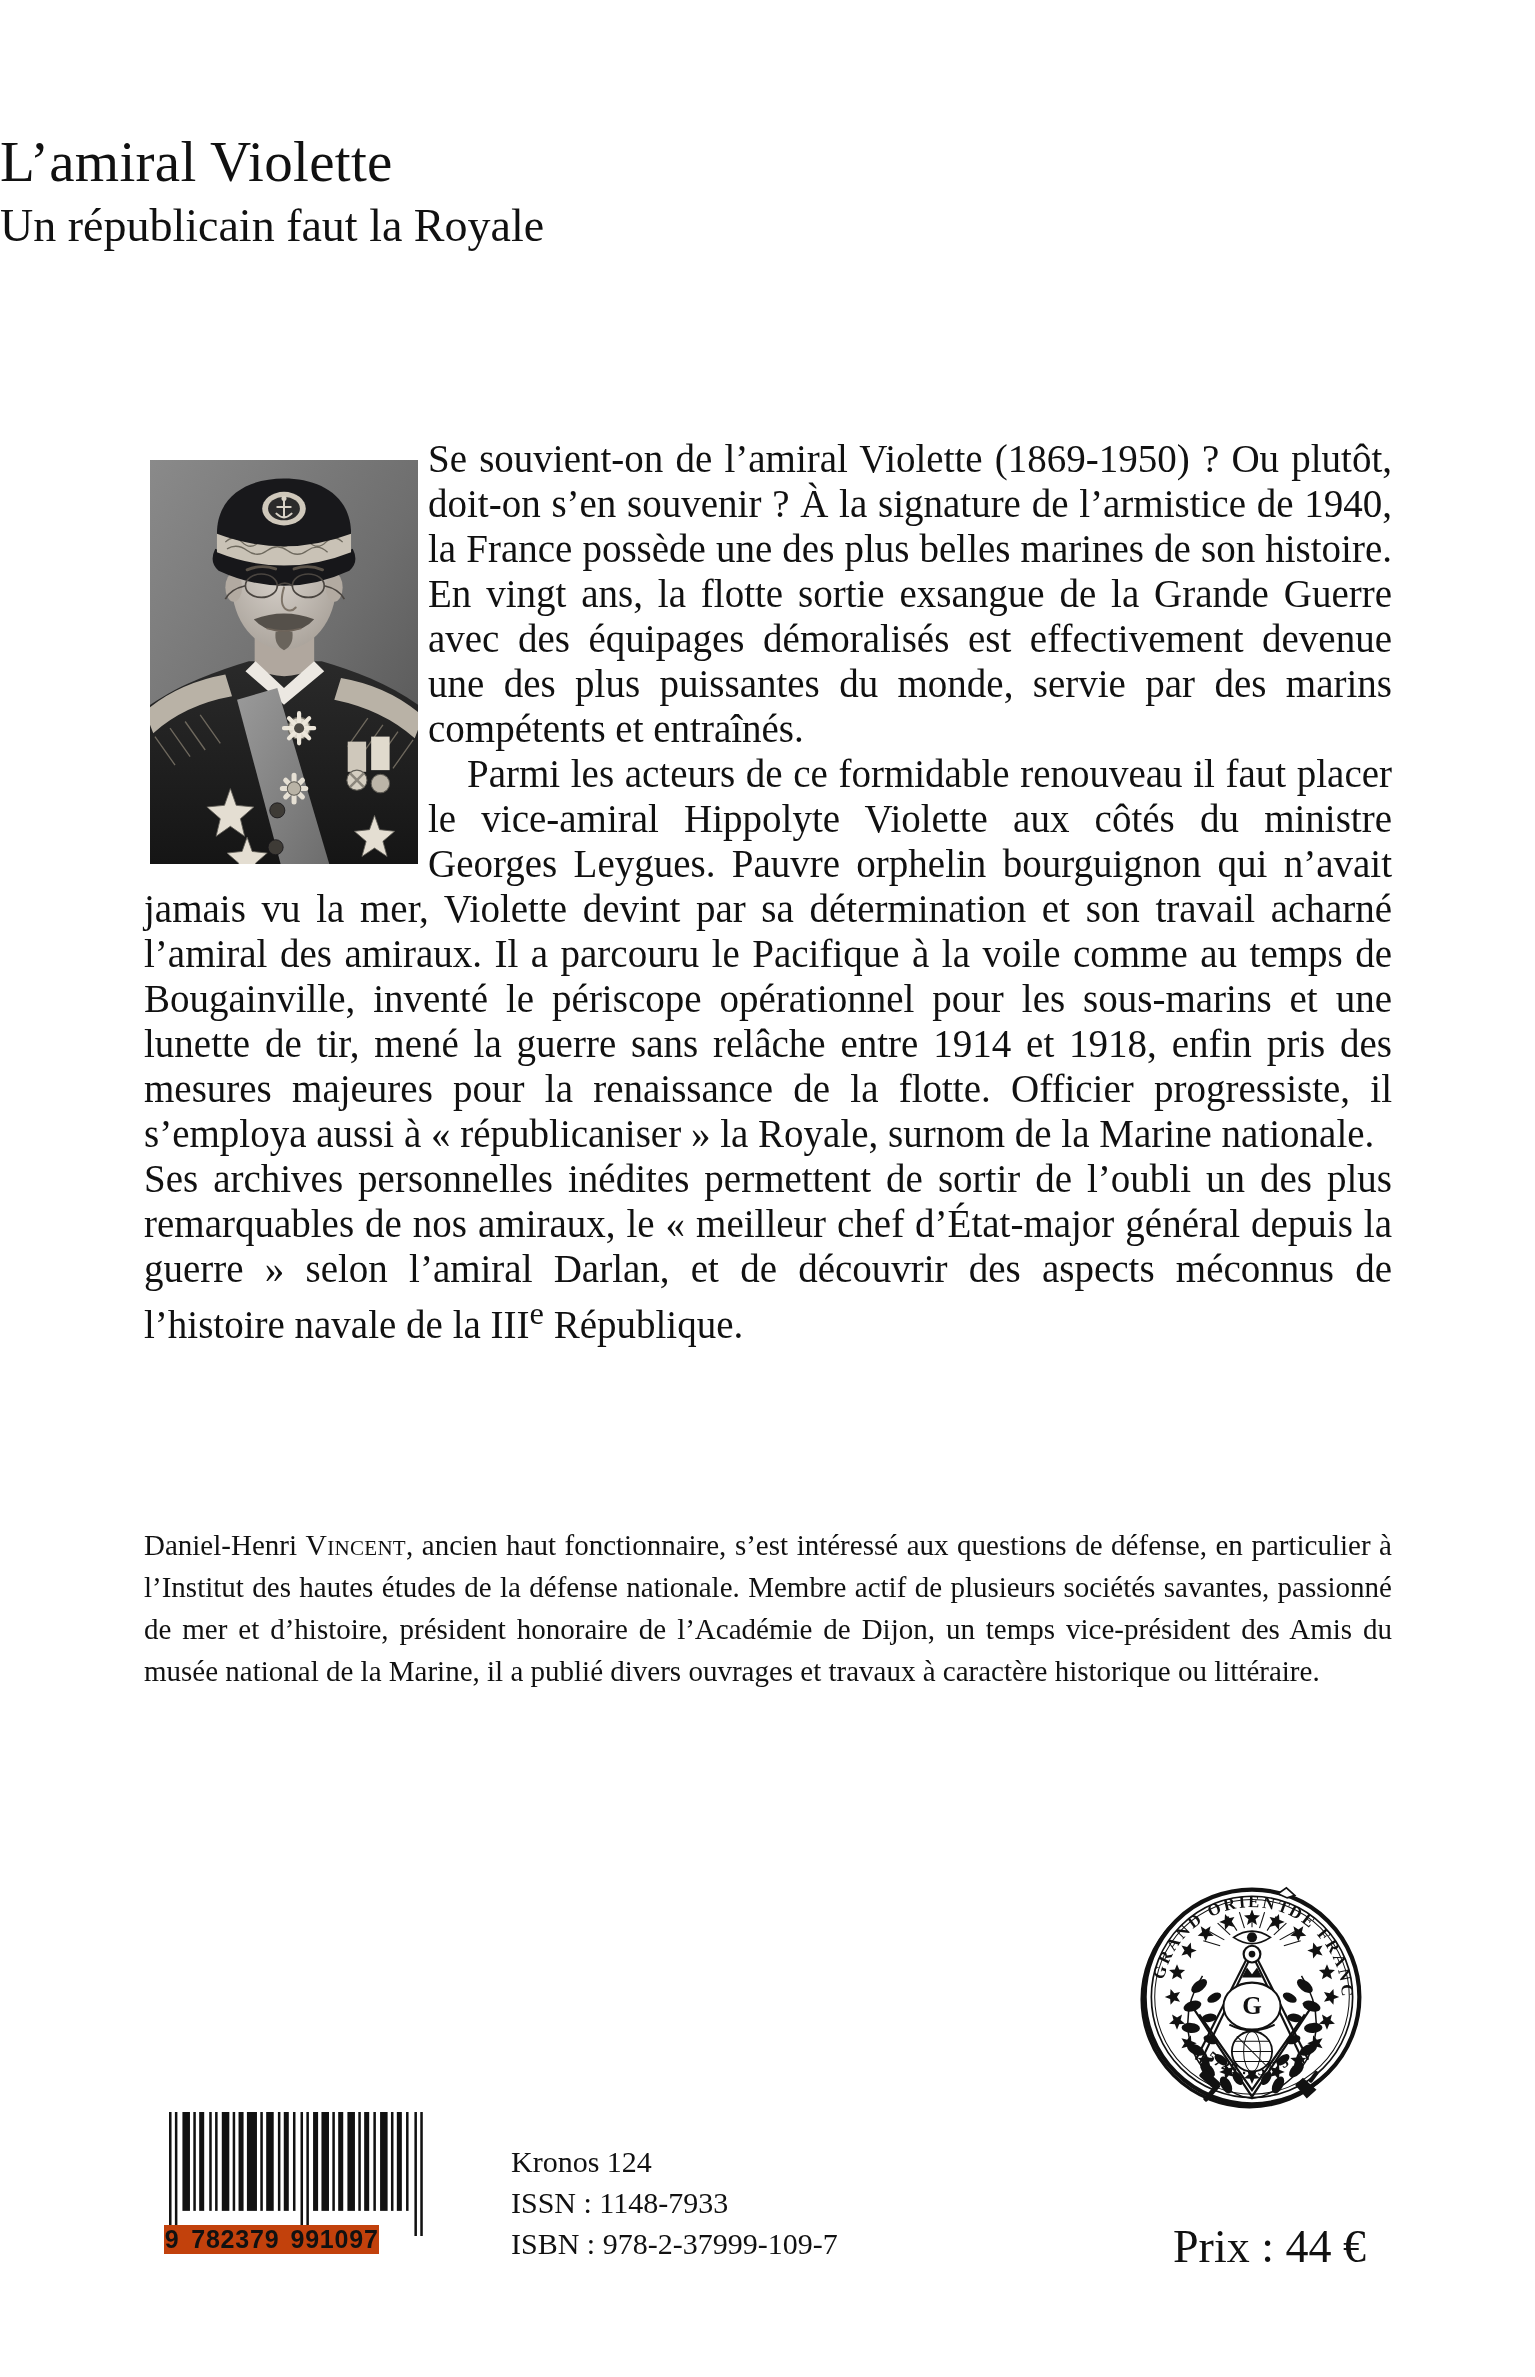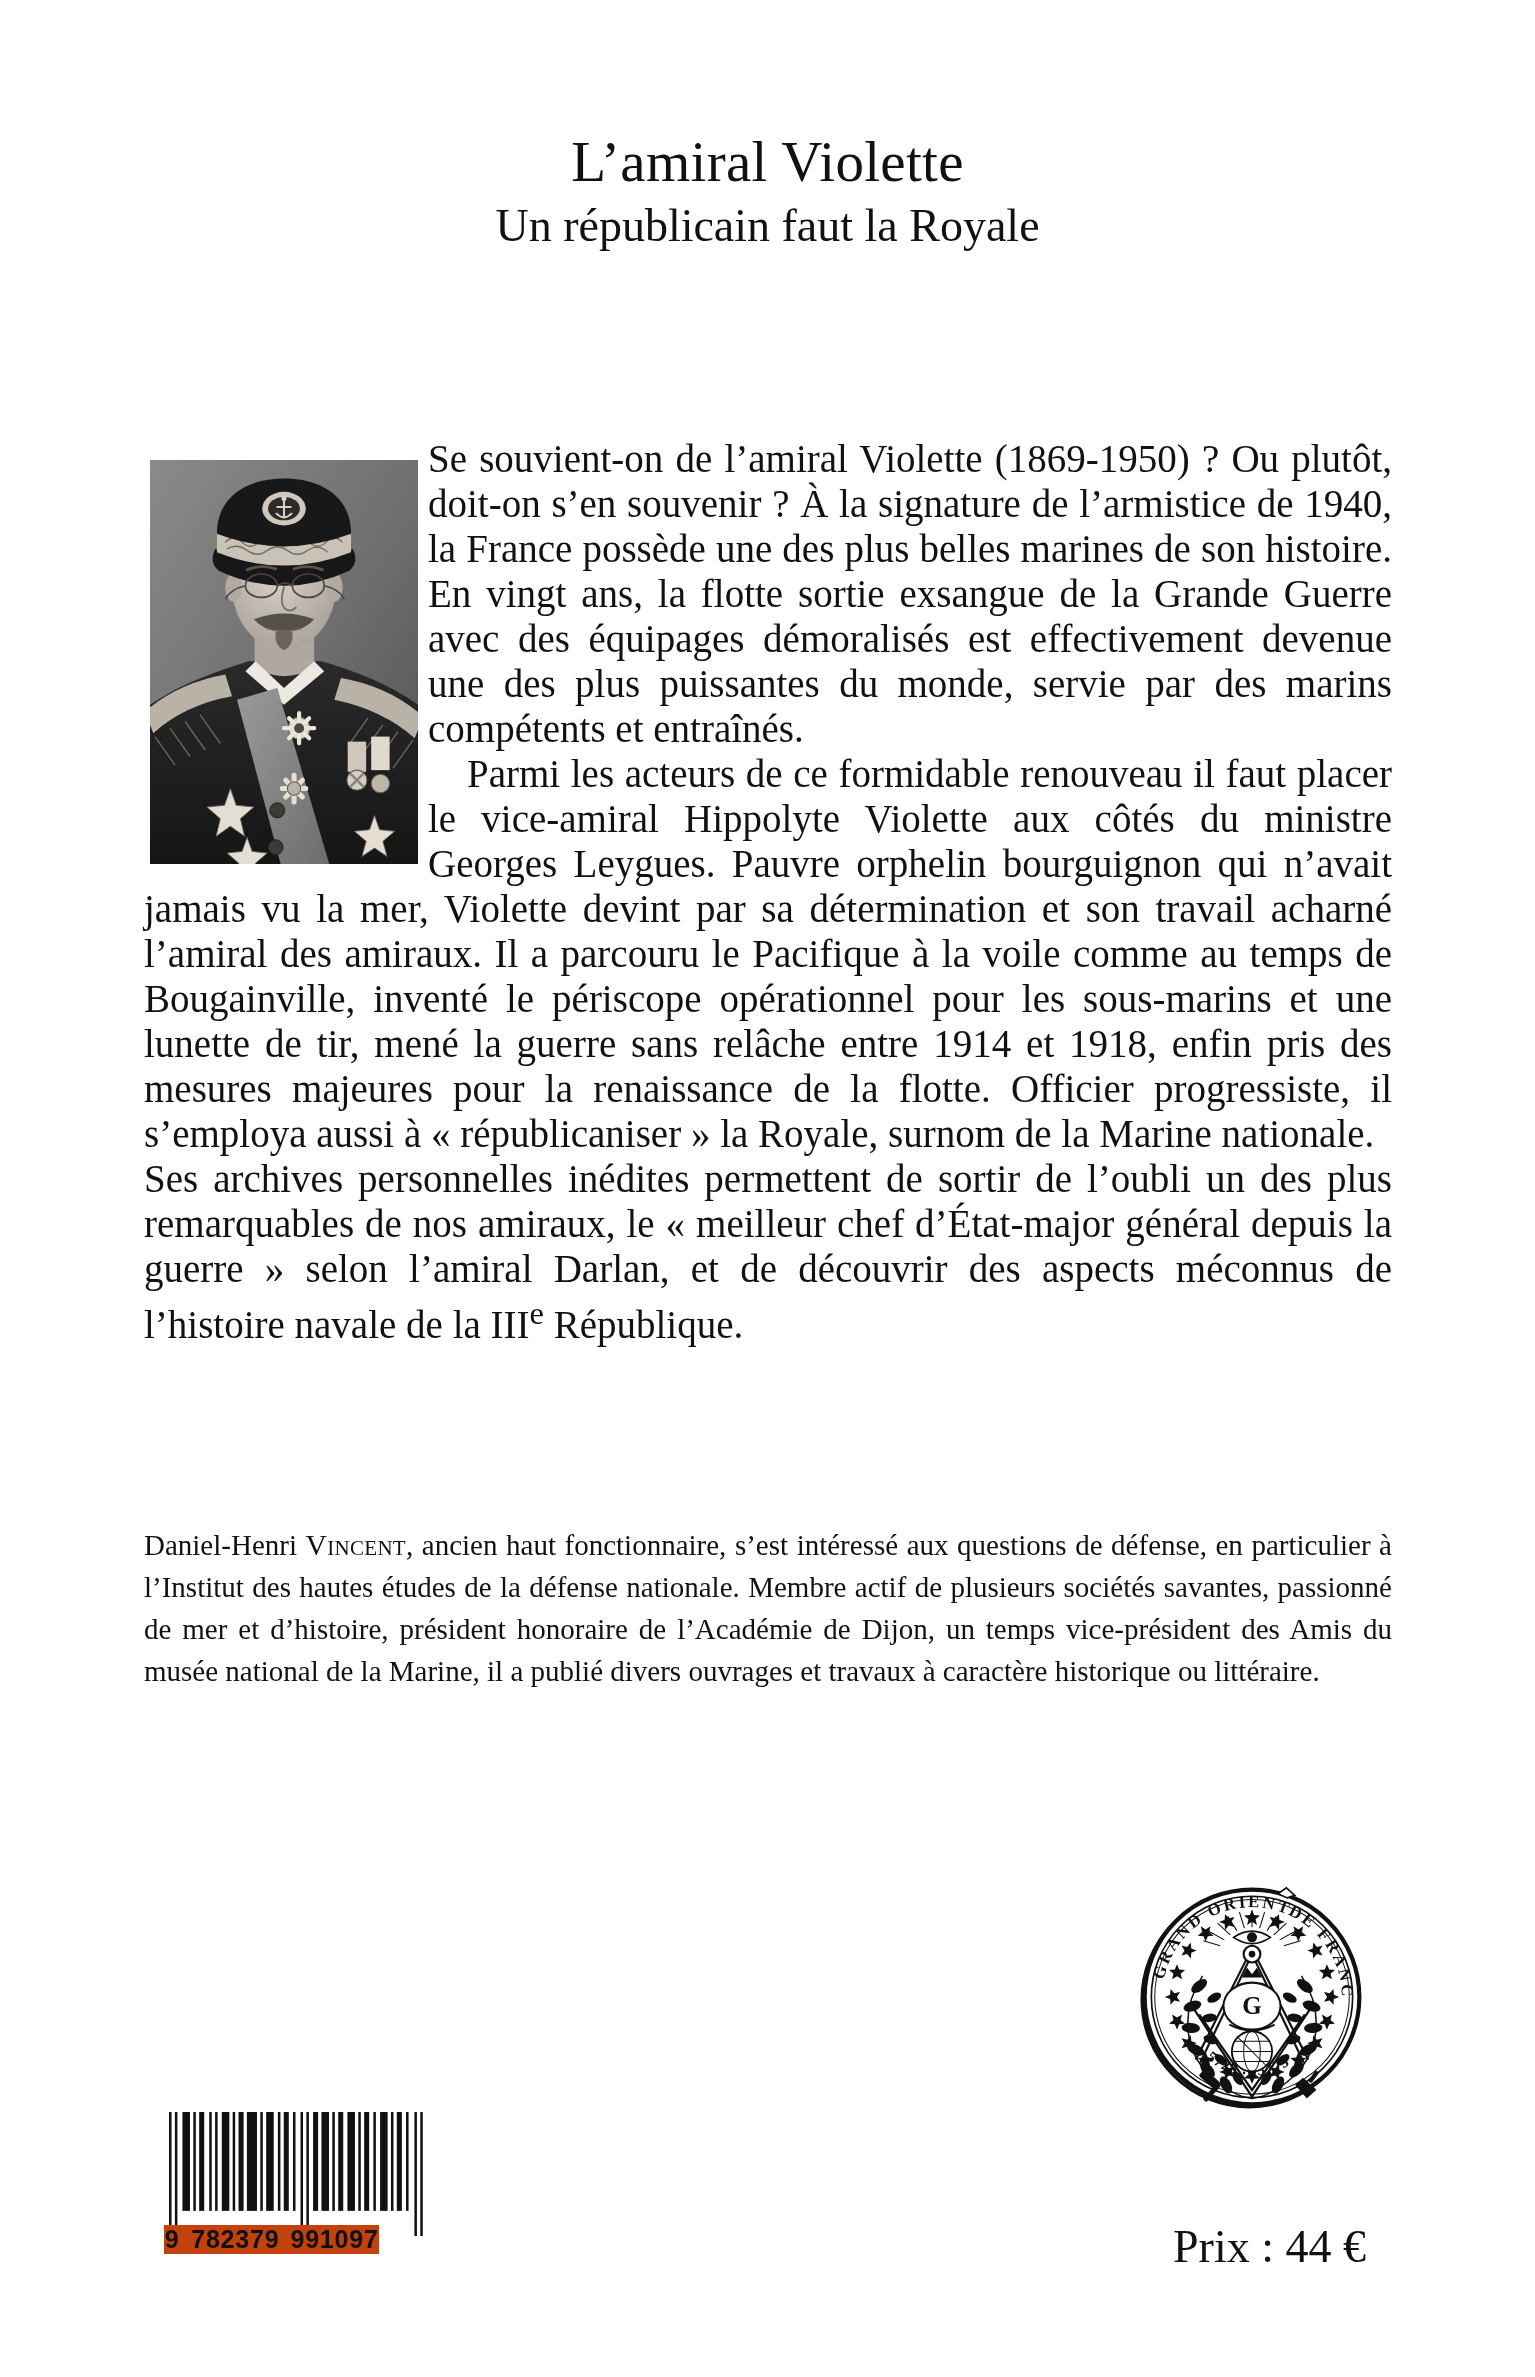--- a/index.html
+++ b/index.html
@@ -21,21 +21,20 @@
     overflow: hidden;
     box-sizing: border-box;
   }
 
   
   .title-block {
     position: absolute;
     left: 0;
     top: 133px;
     width: 1535px;
-    text-align: center;
   }
   .title-main {
     font-size: 57px;
     line-height: 1.0;
     letter-spacing: 0.3px;
     font-weight: 400;
     margin: 0;
   }
   .title-sub {
     font-size: 46px;
@@ -497,17 +496,22 @@
         <rect x="289" y="0" width="3" height="118"></rect>
         <rect x="299" y="0" width="3" height="148"></rect>
         <rect x="306" y="0" width="3" height="148"></rect>
       </g>
     </svg>
     <div class="barcode-digits">
       <span>9</span><span style="display:inline-block;width:11.7px"></span><span>782379</span><span style="display:inline-block;width:11px"></span><span>991097</span>
     </div>
   </div>
 
+  <div class="imprint">
+    <div>Kronos 124</div>
+    <div>ISSN : 1148-7933</div>
+    <div>ISBN : 978-2-37999-109-7</div>
+  </div>
 
   <div class="price">Prix : 44 €</div>
 
 </div>
 
 
 </body></html>

